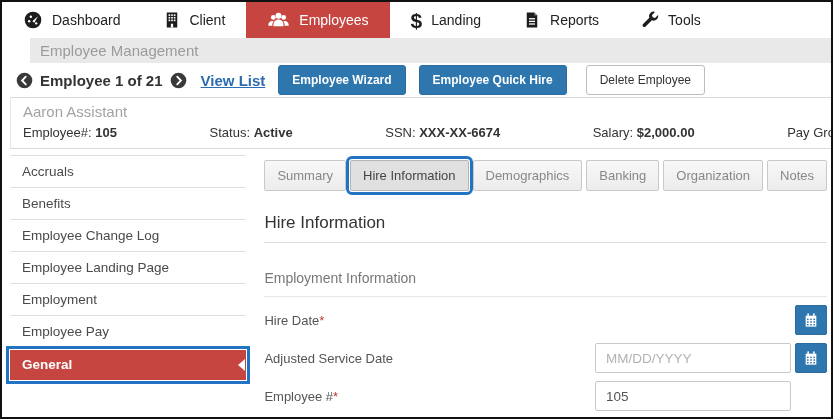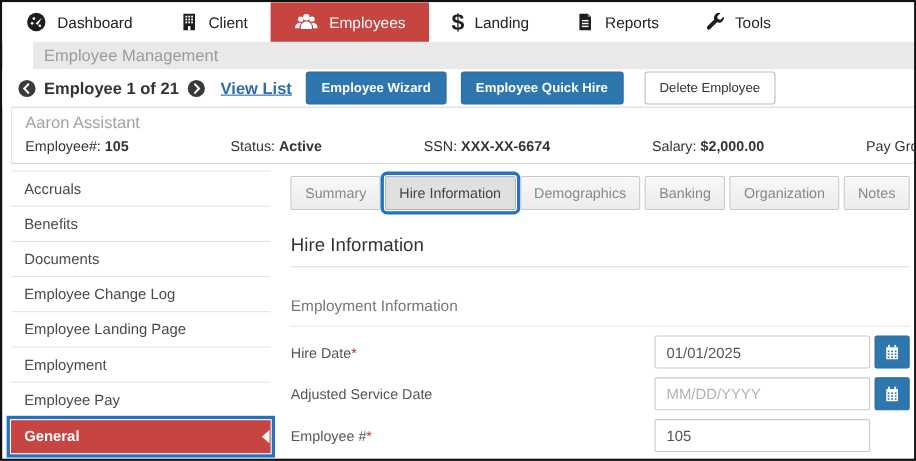--- a/index.html
+++ b/index.html
@@ -163,21 +163,20 @@
       <span class="detail"><span>Salary:</span> <span class="val">$2,000.00</span></span>
       <span class="detail"><span>Pay Group:</span> <span class="val"></span></span>
     </div>
   </div>
 
   <div class="main">
 
     <div class="sidebar">
       <div class="side-item">Accruals</div>
       <div class="side-item">Benefits</div>
-      <div class="side-item">Documents</div>
       <div class="side-item">Employee Change Log</div>
       <div class="side-item">Employee Landing Page</div>
       <div class="side-item">Employment</div>
       <div class="side-item">Employee Pay</div>
       <div class="side-item active">General</div>
     </div>
 
     <div class="content">
       <div class="tabs">
         <div class="tab">Summary</div>
@@ -186,21 +185,20 @@
         <div class="tab">Banking</div>
         <div class="tab">Organization</div>
         <div class="tab">Notes</div>
       </div>
 
       <h2 class="content-heading">Hire Information</h2>
       <h3 class="section-heading">Employment Information</h3>
 
       <div class="form-row">
         <span class="f-label"><span>Hire Date</span><span class="req">*</span></span>
-        <input class="f-input" type="text" value="01/01/2025" style="">
         <span class="cal-btn">
           <svg width="16" height="16" viewBox="0 0 24 24">
               <g fill="#fff">
                 <rect x="6.5" y="2" width="2.4" height="4" rx="1"></rect>
                 <rect x="15.1" y="2" width="2.4" height="4" rx="1"></rect>
                 <path d="M4 5.5h16V22H4z"></path>
               </g>
               <g fill="#2d76ae">
                 <rect x="6" y="10" width="2.4" height="2.2"></rect>
                 <rect x="10.8" y="10" width="2.4" height="2.2"></rect>

